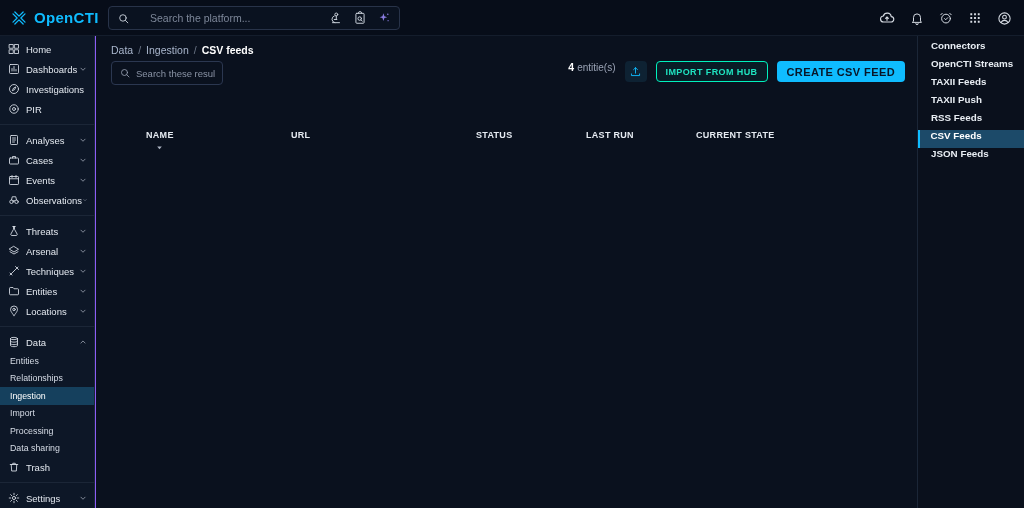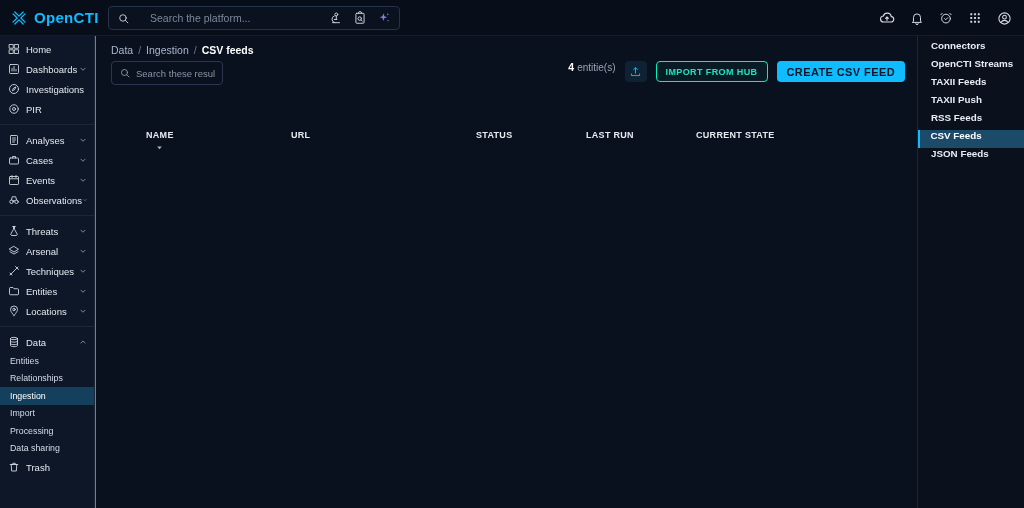--- a/index.html
+++ b/index.html
@@ -398,20 +398,33 @@
     </div>
     <div class="nav-sub">
       <span>Data sharing</span>
     </div>
     <div class="nav-item">
       <svg class="ic nico">
           <use href="#i-trash"></use>
         </svg>
       <span>Trash</span>
     </div>
+    <div class="bottom">
+      <div class="nav-div"></div>
+      <div class="nav-item">
+        <svg class="ic nico">
+            <use href="#i-gear"></use>
+          </svg>
+        <span>Settings</span>
+        <svg class="ic chev">
+            <use href="#i-chev-down"></use>
+          </svg>
+      </div>
+
+    </div>
   </nav>
 
   <main class="content">
     <div class="breadcrumb">
       <span>Data</span>
       <span class="sep">/</span>
       <span>Ingestion</span>
       <span class="sep">/</span>
       <span class="current">CSV feeds</span>
     </div>

